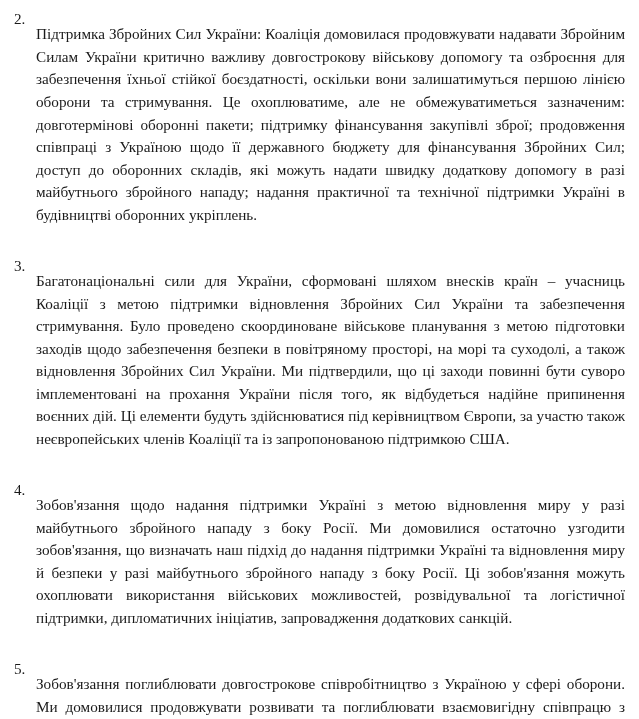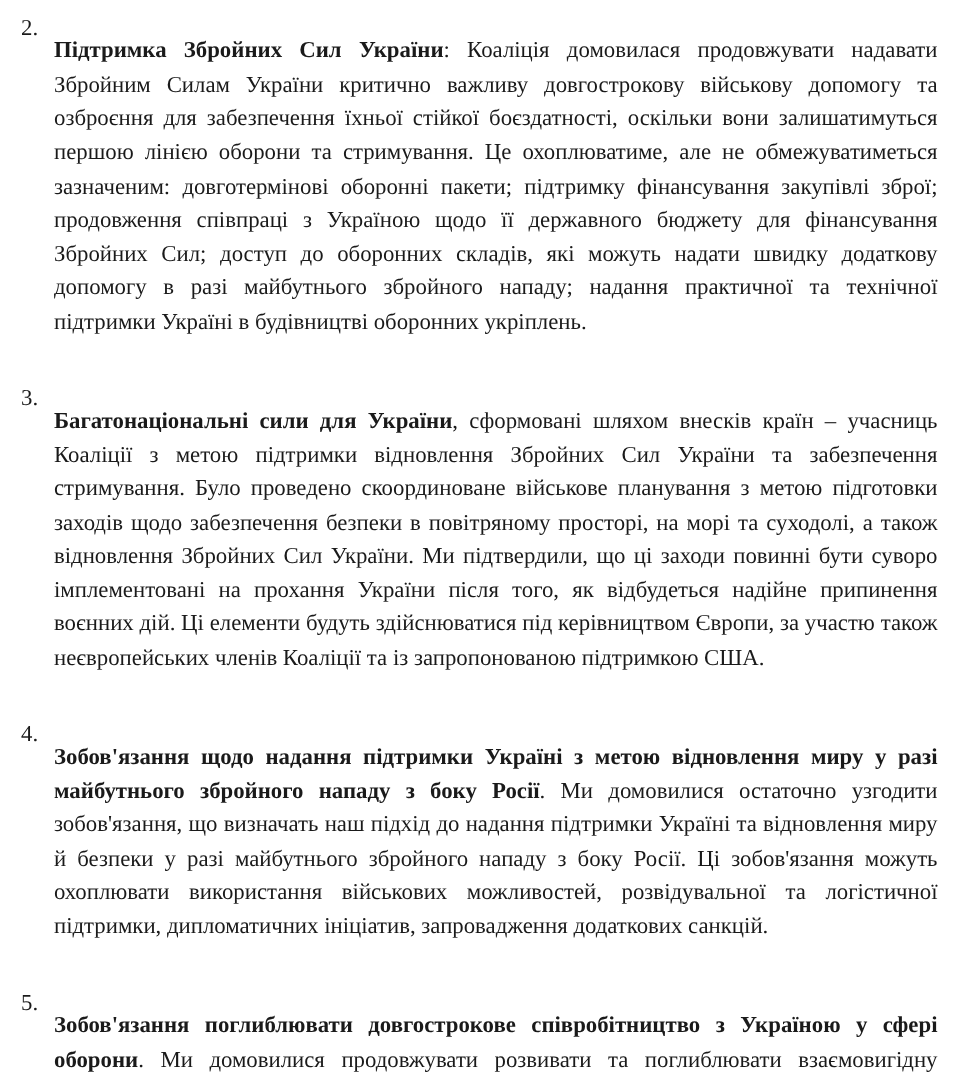--- a/index.html
+++ b/index.html
@@ -47,21 +47,21 @@
   .body {
     flex: 1 1 auto;
     font-size: 15.2px;
     line-height: 22.6px;
     text-align: justify;
     text-justify: inter-word;
     hyphens: none;
     color: #1a1a1a;
   }
   .lead {
-    font-weight: bold;
+    font-weight: normal;
   }
 </style>
 </head>
 <body>
 
 <div class="page">
 
   <ol class="list">
 
     <li class="item">

